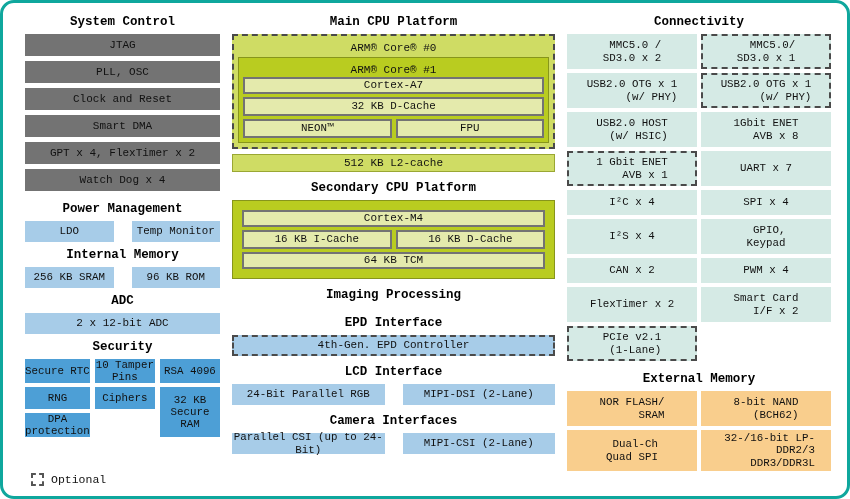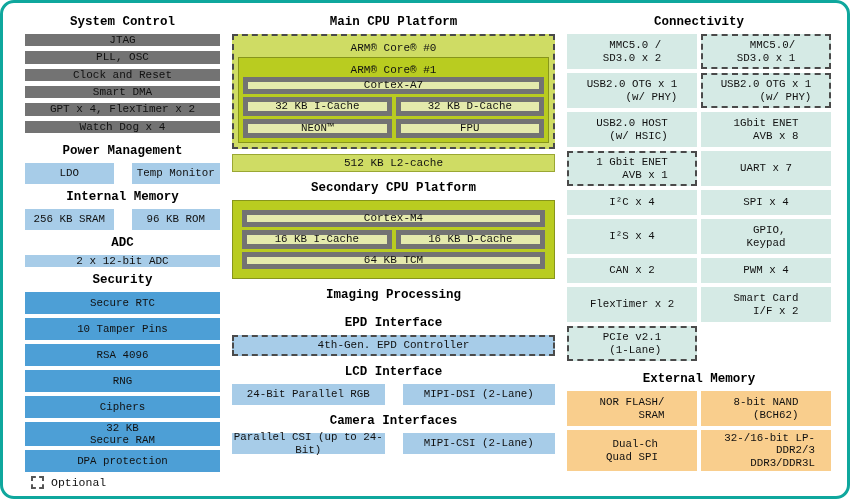--- a/index.html
+++ b/index.html
@@ -30,34 +30,34 @@
   .blue   { background: #A7CCE8; }
   .mblue  { background: #4D9FD6; }
   .purple { background: #B3A8D4; }
 
   .sc  { height: 22px; margin-bottom: 5px; }
   .one { height: 21px; }
 
   .row { display: flex; gap: 18px; }
   .row .blk { flex: 1; height: 21px; font-size: 10.8px; }
 
-  .sec-grid { display: grid; grid-template-columns: 1fr; gap: 4px 5px; border-radius: 11px; }
+  .sec-grid { display: grid; grid-template-columns: 1fr 1fr 1fr; gap: 4px 5px; border-radius: 11px; }
   .sec-grid .blk { min-height: 22px; font-size: 10.8px; }
   .tall { grid-row: span 2; }
 
   .legend { margin-top: auto; display: flex; align-items: center; gap: 7px;
     font-size: 11.5px; padding: 4px 0 2px 6px; }
   .sq { width: 13px; height: 13px; border: 2px dashed #555; background: #fff; flex: 0 0 auto; }
 
   
   .core0 { background: #CFDC64; border: 2px dashed #4a4a4a; padding: 4px; }
   .corelabel { height: 15px; display: flex; align-items: center; justify-content: center;
     font-size: 11px; color: #111; }
   .core1 { background: #B9CC20; border: 1px solid #87951B; padding: 4px; margin-top: 2px; }
-  .lime { background: #E4EAAC; border: 5px solid #737373; }
+  .lime { background: #E4EAAC; border: 2px solid #737373; }
   .strip { height: 17px; }
   .core1 .row, .cpu2 .row { margin-top: 3px; gap: 4px; }
   .core1 .row .blk, .cpu2 .row .blk { height: 19px; }
   .cpu2 .strip.last { margin-top: 3px; }
   .l2 { height: 18px; margin-top: 5px; background: #CFDC64; border: 1px solid #9AA733; }
   .cpu2 { background: #B9CC20; border: 1px solid #87951B; padding: 9px; }
 
   .dashed { border: 2px dashed #4a4a4a; }
 
   
@@ -120,21 +120,20 @@
 
   <div class="col col-mid">
     <div class="hd">Main CPU Platform</div>
 
     <div class="core0">
       <div class="corelabel">ARM® Core® #0</div>
       <div class="core1">
         <div class="corelabel">ARM® Core® #1</div>
         <div class="blk lime strip">Cortex-A7</div>
         <div class="row">
-          <div class="blk lime">32 KB I-Cache</div>
           <div class="blk lime">32 KB D-Cache</div>
         </div>
         <div class="row">
           <div class="blk lime">NEON™</div>
           <div class="blk lime">FPU</div>
         </div>
       </div>
     </div>
     <div class="blk l2">512 KB L2-cache</div>
 

